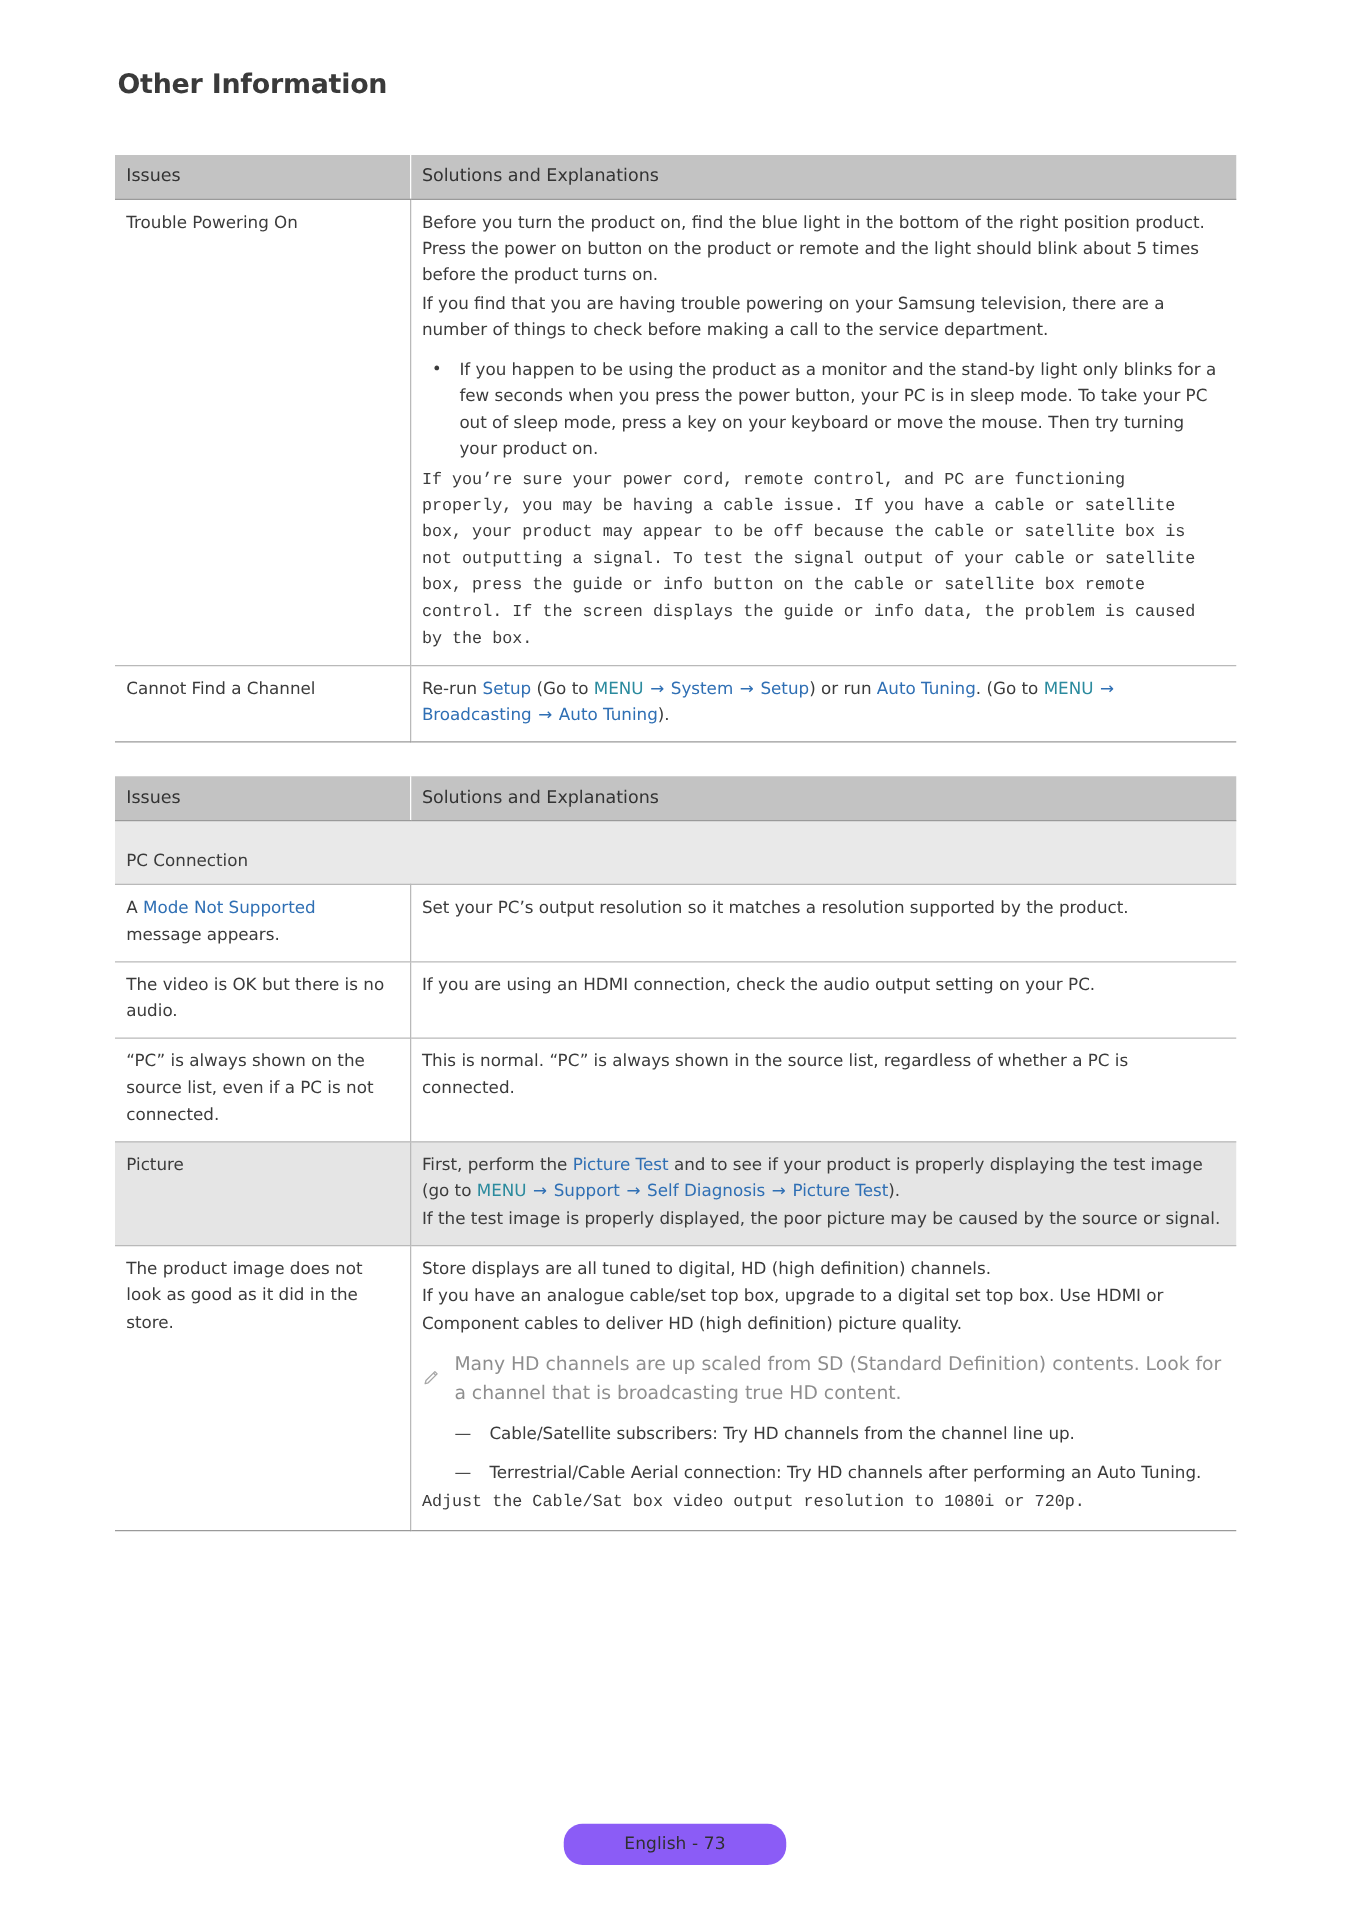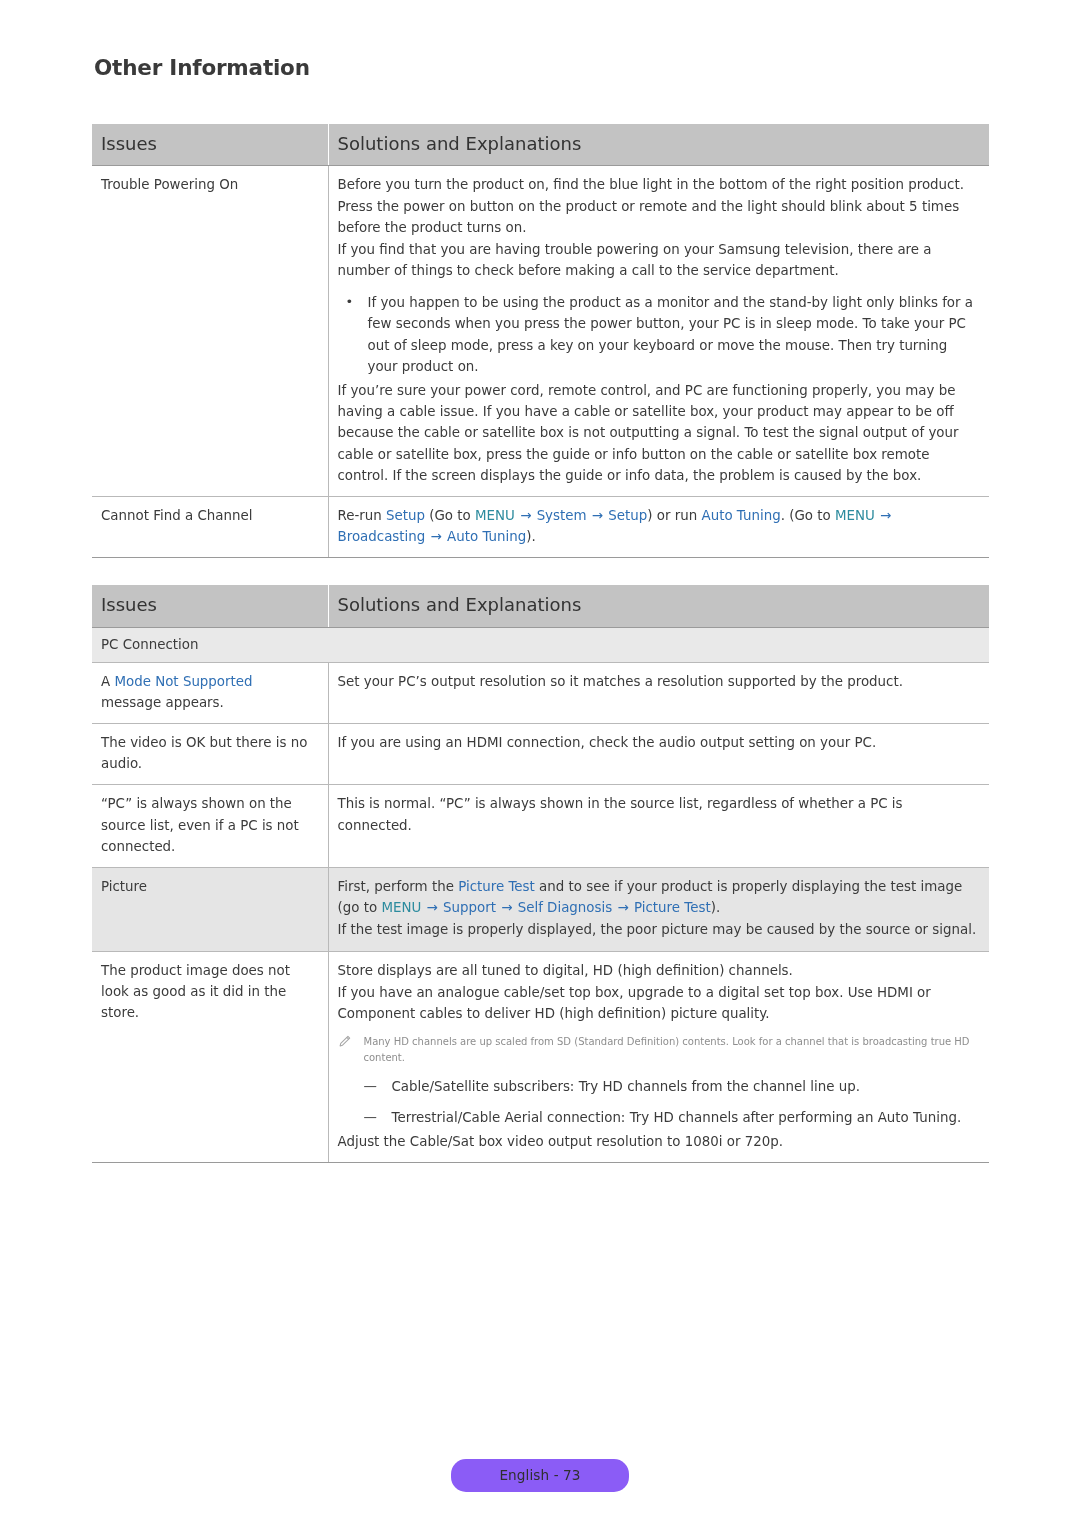--- a/index.html
+++ b/index.html
@@ -45,21 +45,21 @@
     font-size: 13.4px;
     line-height: 1.58;
   }
   table.tbl col.c1 { width: 236px; }
   table.tbl col.c2 { width: 661px; }
 
   .tbl th {
     background: #c3c3c3;
     color: #333333;
     font-weight: 400;
-    font-size: 18px;
+    font-size: 14px;
     text-align: left;
     padding: 6px 9px 7px 9px;
     border-bottom: 1px solid #9a9a9a;
     vertical-align: middle;
   }
   .tbl th.colsep { border-left: 1px solid #ffffff; }
 
   .tbl td {
     vertical-align: top;
     padding: 8px 9px 10px 9px;
@@ -67,21 +67,21 @@
     background: #ffffff;
   }
   .tbl td.left-cell {
     border-right: 1px solid #b9b9b9;
   }
   .tbl tr.shaded td { background: #e5e5e5; }
   .tbl tr.subhead td {
     background: #e9e9e9;
     border-bottom: 1px solid #b9b9b9;
     border-right: none;
-    padding-top: 6px;
+    padding-top: 22px;
     padding-bottom: 7px;
   }
   .tbl tr.lastrow td { border-bottom: 1px solid #9a9a9a; }
 
   p.para { margin: 0 0 0 0; }
   p.para + p.para { margin-top: 1px; }
 
   .bullet-item {
     display: flex;
     margin-top: 11px;
@@ -96,21 +96,22 @@
     line-height: 1.58;
     padding-left: 4px;
   }
   .bullet-item .bd { flex: 1; }
 
   .note-item {
     display: flex;
     margin-top: 10px;
     margin-bottom: 4px;
     color: #8e8e8e;
-    font-size: 10px;
+    font-size: 15px;
+    align-items: center;
   }
   .note-item .mk {
     width: 26px;
     flex: 0 0 26px;
     color: #a6a6a6;
   }
   .note-item .bd { flex: 1; }
 
   .dash-item {
     display: flex;
@@ -118,21 +119,21 @@
     margin-bottom: 3px;
     padding-left: 26px;
   }
   .dash-item .mk {
     width: 28px;
     flex: 0 0 28px;
     color: #4a4a4a;
   }
   .dash-item .bd { flex: 1; }
 
-  .para-after-list { margin-top: 11px; }
+  .para-after-list { margin-top: 11px; font-family: Liberation Mono, monospace; }
 
   .mnu  { color: #2c8b9e; }
   .lnk  { color: #2f6fb4; }
   .arw  { color: #2f6fb4; padding: 0 1px; }
 
   .table-gap { height: 27px; }
 
   .footer {
     position: absolute;
     left: 0;

